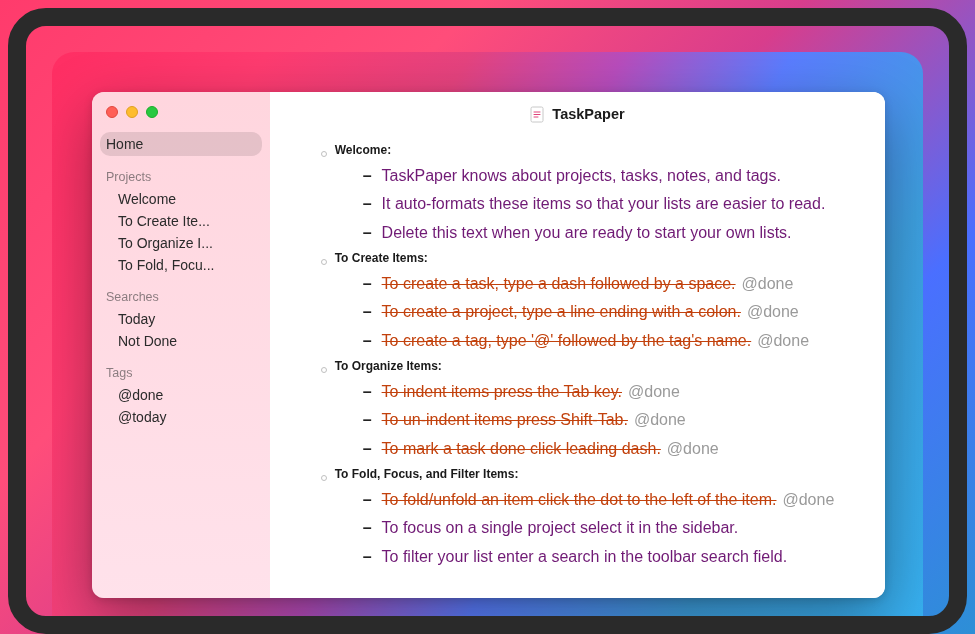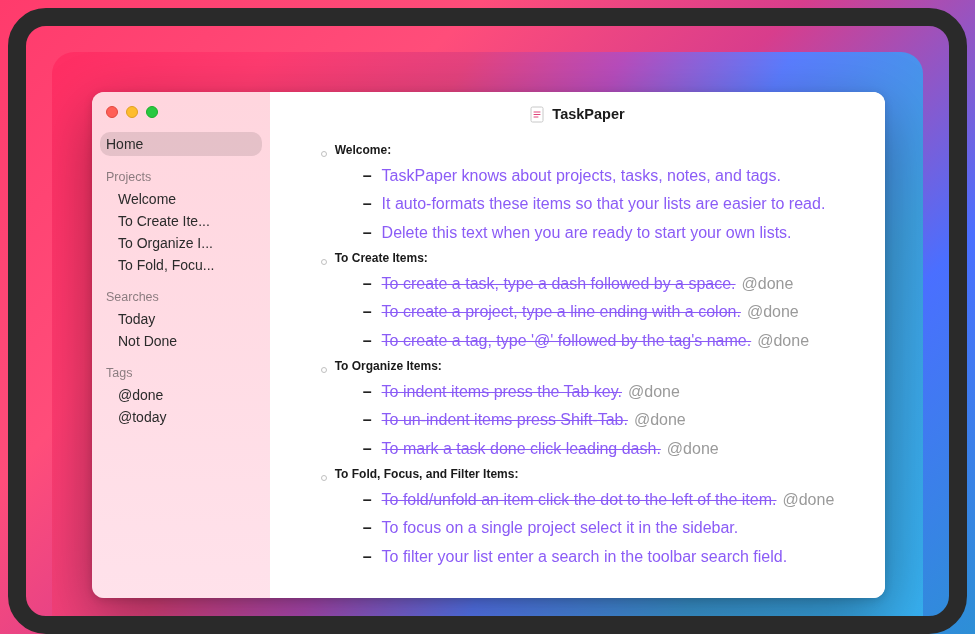--- a/index.html
+++ b/index.html
@@ -147,25 +147,25 @@
       align-items: baseline;
       gap: 10px;
       padding-left: 42px;
     }
     .dash {
       font-weight: 600;
       color: #222;
       flex-shrink: 0;
     }
     .task-text {
-      color: #8b5cf6;
+      color: #701a75;
     }
     .task-text.done {
       text-decoration: line-through;
-      color: #8b5cf6;
+      color: #c2410c;
     }
     .tag {
       color: #9a9a9a;
       margin-left: 6px;
     }
   </style>
 </head>
 <body>
 
 <div class="outer-frame">

